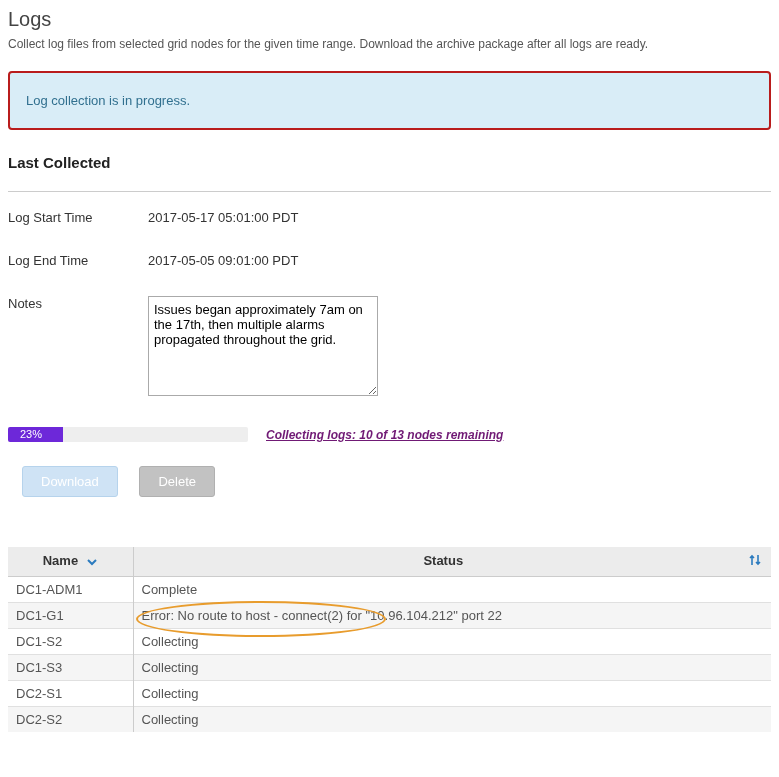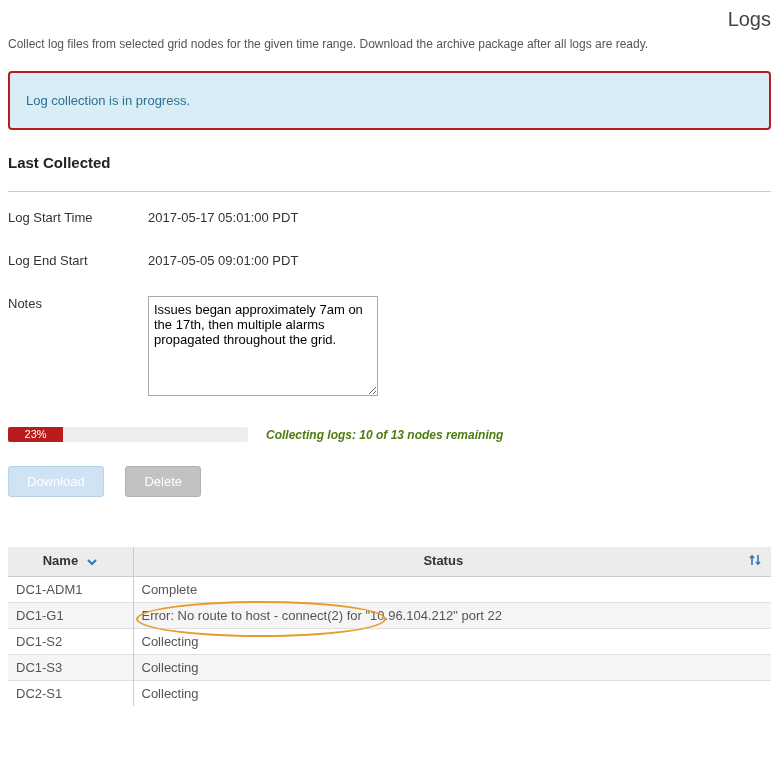--- a/index.html
+++ b/index.html
@@ -8,21 +8,20 @@
       font-size: 13px;
       color: #333;
       padding: 8px;
       width: 779px;
     }
     h1 {
       font-size: 20px;
       font-weight: normal;
       color: #444;
       margin-bottom: 6px;
-      text-align: right;
     }
     .subtitle {
       font-size: 12px;
       color: #555;
       margin-bottom: 20px;
     }
     .info-banner {
       background: #d9edf7;
       border: 2px solid #b91c1c;
       color: #31708f;
@@ -71,36 +70,37 @@
     .progress-bar {
       width: 240px;
       height: 15px;
       background: #eee;
       border-radius: 2px;
       overflow: hidden;
       position: relative;
     }
     .progress-fill {
       height: 100%;
-      background: #b91c1c;
+      background: #6d28d9;
       color: white;
       font-size: 11px;
       line-height: 15px;
-      text-align: center;
       white-space: nowrap;
       padding: 0 12px;
     }
     .progress-text {
       font-size: 12px;
       font-style: italic;
       font-weight: bold;
-      color: #4d7c0f;
+      color: #701a75;
+      text-decoration: underline;
     }
     .button-row {
       margin-bottom: 50px;
+      margin-left: 14px;
     }
     button {
       padding: 7px 18px;
       font-size: 13px;
       border-radius: 3px;
       border: 1px solid transparent;
       cursor: pointer;
       margin-right: 18px;
       color: white;
     }
@@ -180,21 +180,21 @@
 </div>
 
 <h2>Last Collected</h2>
 
 <div class="field-row">
   <div class="field-label">Log Start Time</div>
   <div class="field-value">2017-05-17 05:01:00 PDT</div>
 </div>
 
 <div class="field-row">
-  <div class="field-label">Log End Start</div>
+  <div class="field-label">Log End Time</div>
   <div class="field-value">2017-05-05 09:01:00 PDT</div>
 </div>
 
 <div class="field-row">
   <div class="field-label">Notes</div>
   <div>
     <textarea style="">Issues began approximately 7am on the 17th, then multiple alarms propagated throughout the grid.</textarea>
   </div>
 </div>
 
@@ -246,14 +246,18 @@
         <td>Collecting</td>
       </tr>
       <tr>
         <td class="td-name">DC1-S3</td>
         <td>Collecting</td>
       </tr>
       <tr>
         <td class="td-name">DC2-S1</td>
         <td>Collecting</td>
       </tr>
+      <tr>
+        <td class="td-name">DC2-S2</td>
+        <td>Collecting</td>
+      </tr>
     </tbody>
 </table>
 
 </body></html>

